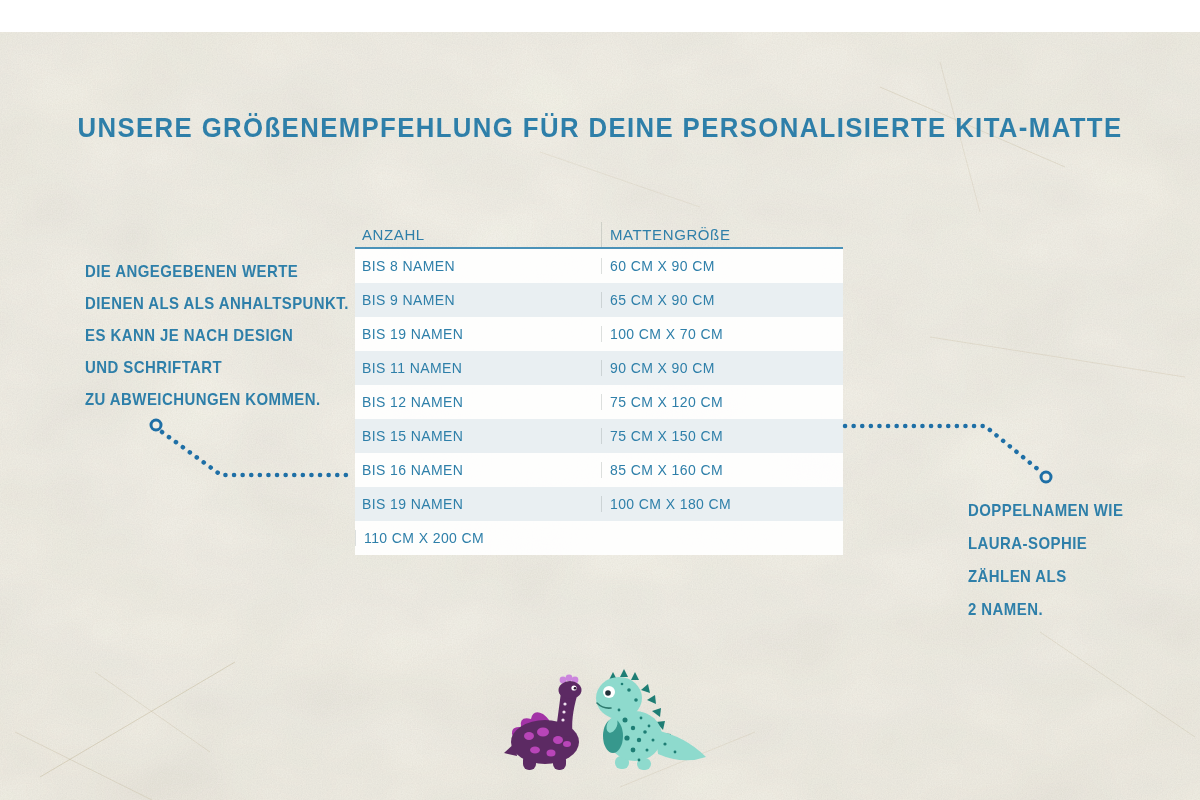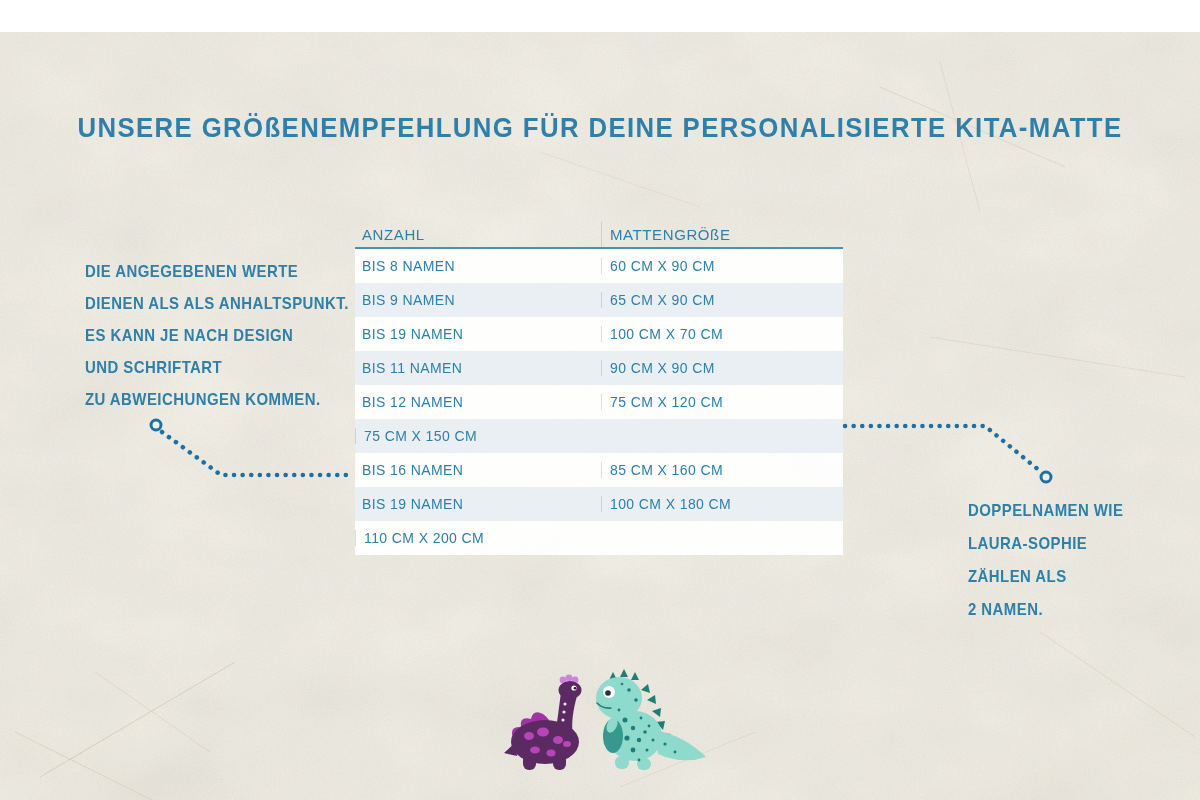--- a/index.html
+++ b/index.html
@@ -110,20 +110,21 @@
       </div>
       <div class="t-row alt">
         <div class="c1">BIS 11 NAMEN</div>
         <div class="c2">90 CM X 90 CM</div>
       </div>
       <div class="t-row">
         <div class="c1">BIS 12 NAMEN</div>
         <div class="c2">75 CM X 120 CM</div>
       </div>
       <div class="t-row alt">
+        <div class="c1">BIS 15 NAMEN</div>
         <div class="c2">75 CM X 150 CM</div>
       </div>
       <div class="t-row">
         <div class="c1">BIS 16 NAMEN</div>
         <div class="c2">85 CM X 160 CM</div>
       </div>
       <div class="t-row alt">
         <div class="c1">BIS 19 NAMEN</div>
         <div class="c2">100 CM X 180 CM</div>
       </div>

